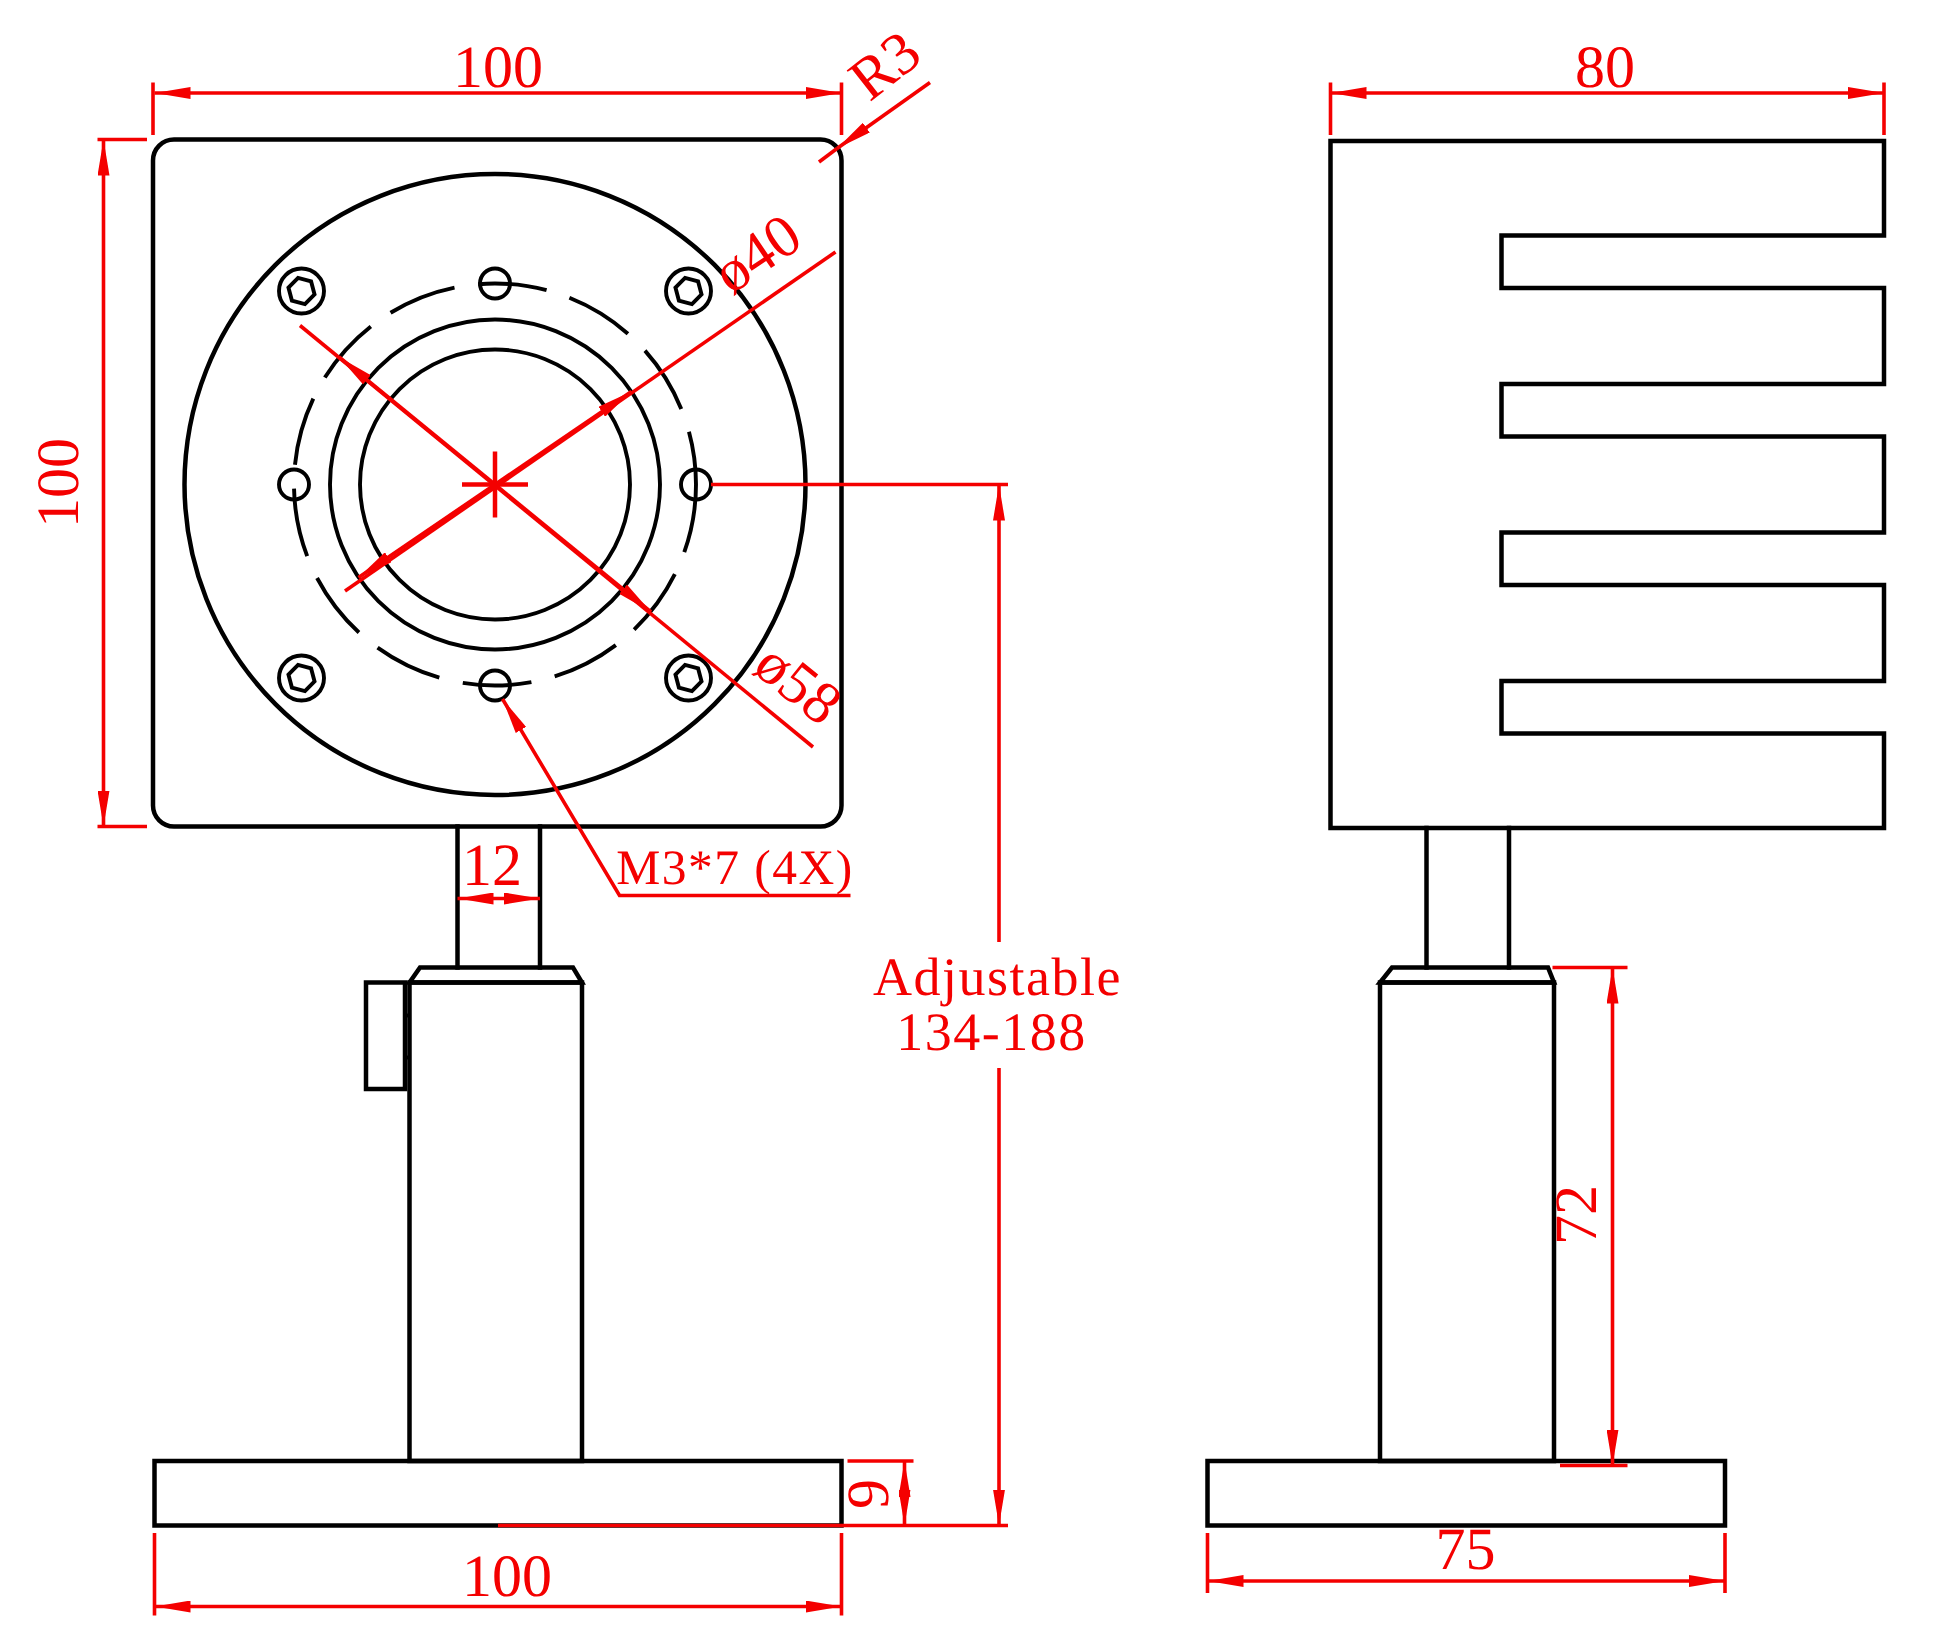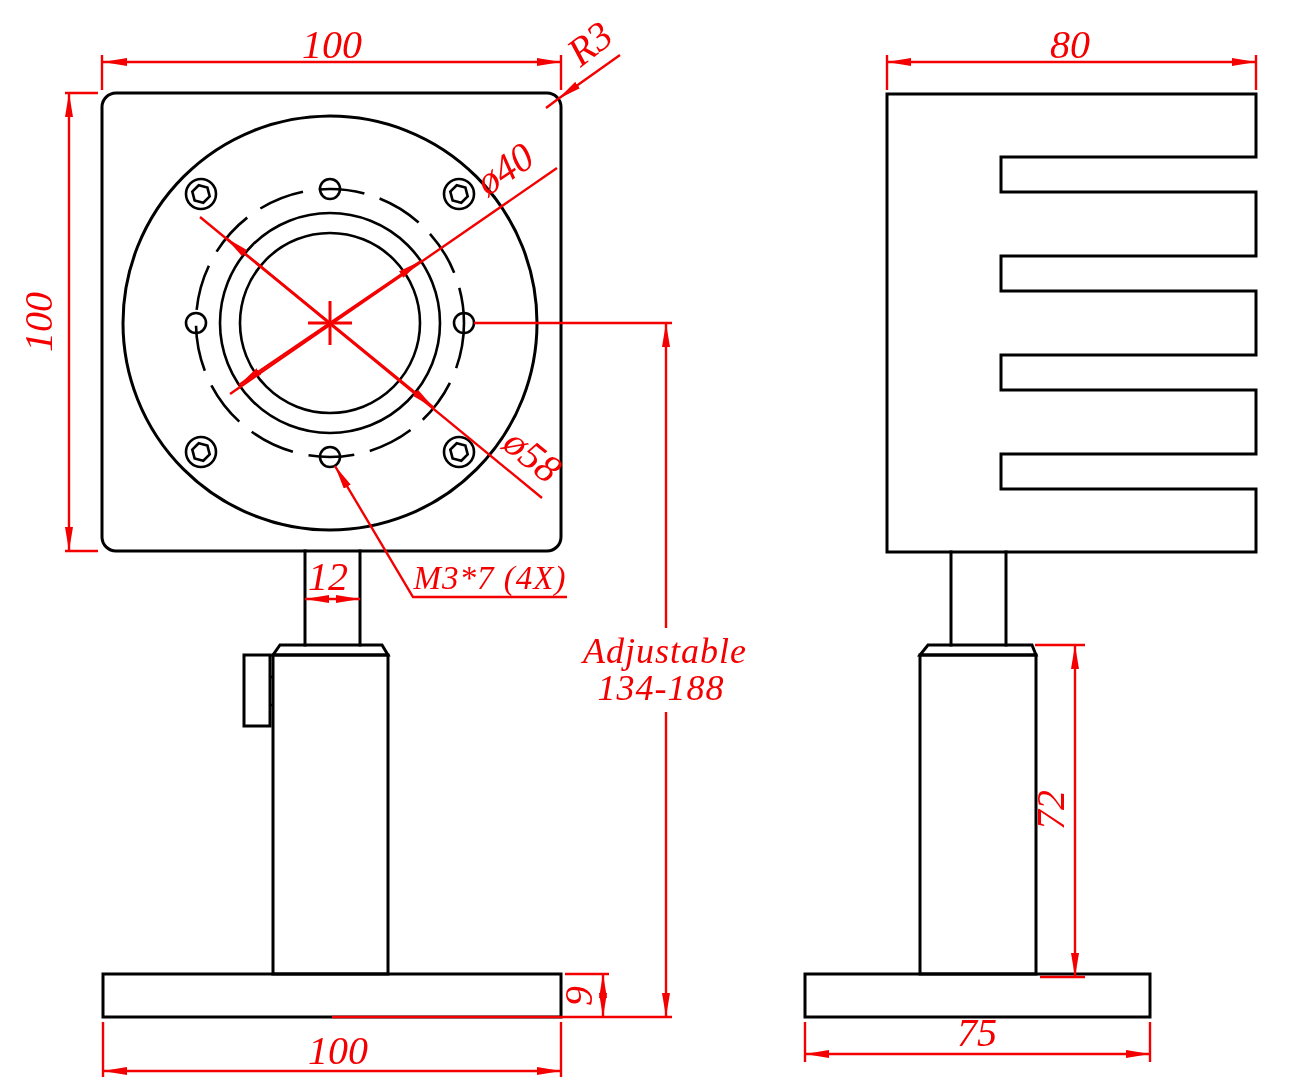--- a/index.html
+++ b/index.html
@@ -1,17 +1,17 @@
 <!DOCTYPE html>
 <html style="--outline: #000000; --dimension: #f40000; --background: #ffffff;"><head>
 <meta charset="utf-8">
 <style>
   :root{ --outline:#000000; --dimension:#f40000; --background:#ffffff; }
   html,body{margin:0;padding:0;background:#fff;}
-  .canvas{width:1295px;height:1089px;background:var(--background);position:relative;overflow:hidden;font-style:italic;}
+  .canvas{width:1295px;height:1089px;background:var(--background);position:relative;overflow:hidden;}
   svg{display:block;}
   .blk{stroke:var(--outline);stroke-width:3;fill:none;stroke-linecap:square;stroke-linejoin:miter;}
   .blk-thin{stroke:var(--outline);stroke-width:2.6;fill:none;}
   .dash{stroke-dasharray:46 16;}
   .red{stroke:var(--dimension);stroke-width:2.4;fill:none;stroke-linecap:butt;}
   .redthick{stroke:var(--dimension);stroke-width:3;fill:none;}
   text{fill:var(--dimension);stroke:none;
        font-family:"Liberation Serif","DejaVu Serif",serif;}
   .dim{font-size:40px;}
   .note{font-size:36px;letter-spacing:1px;}

